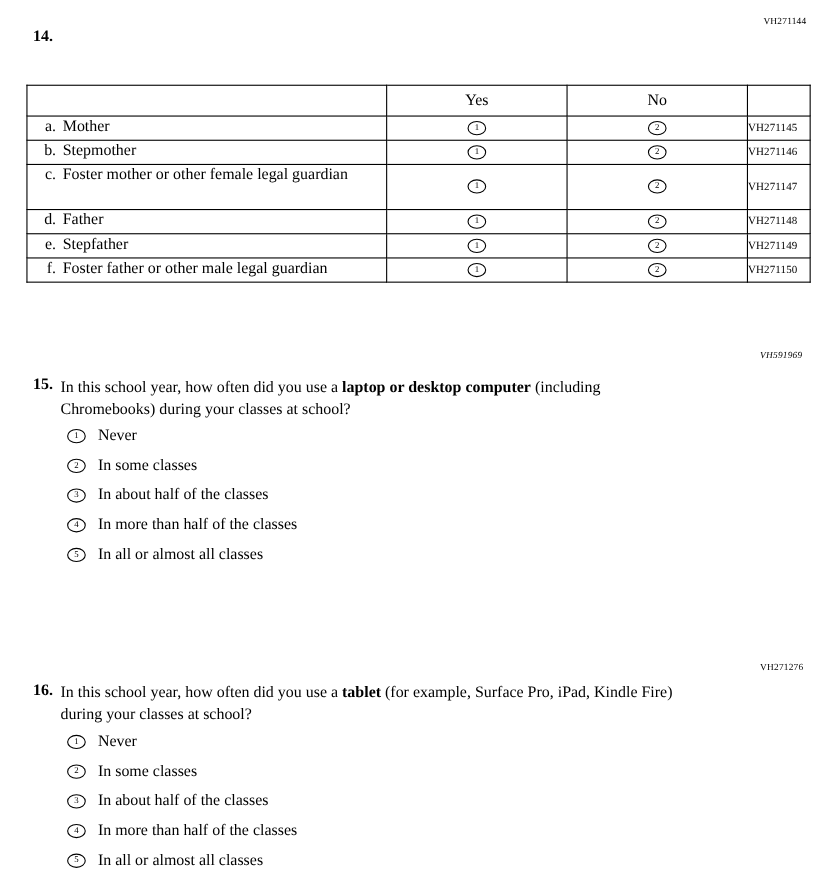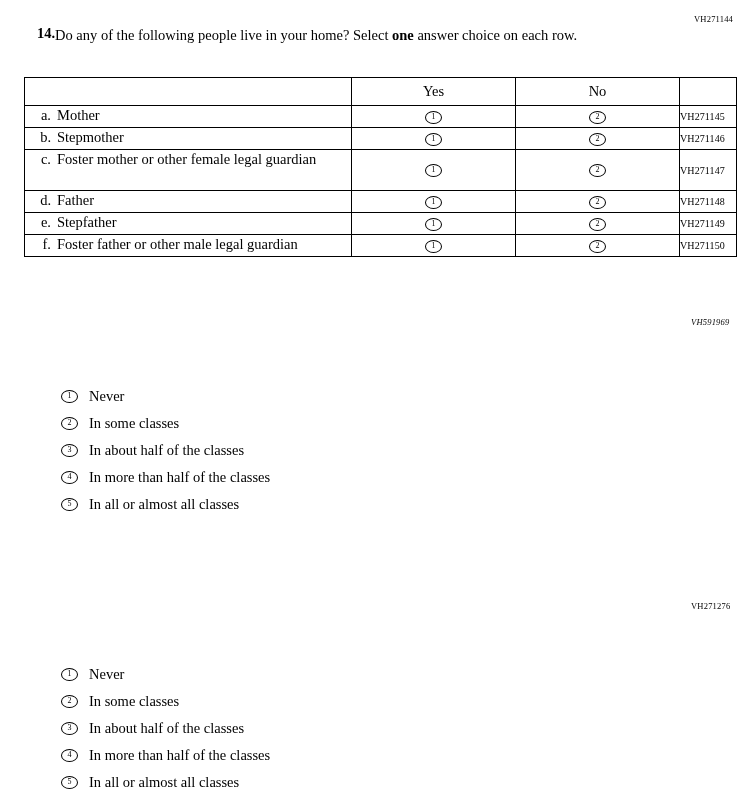--- a/index.html
+++ b/index.html
@@ -34,21 +34,21 @@
   }
   .qhead {
     display: flex;
     align-items: flex-start;
   }
   .qnum {
     font-weight: bold;
     font-size: 14.5px;
     width: 30px;
     flex: 0 0 30px;
-    text-align: right;
+    text-align: left;
     padding-left: 5px;
     box-sizing: border-box;
   }
   .qtext {
     font-size: 14.5px;
     line-height: 1.38;
   }
   .b { font-weight: bold; }
 
   
@@ -147,23 +147,20 @@
 </head>
 <body>
 
 <div class="page">
 
   <div class="qcode" style="left:694px; top:14px;">VH271144</div>
 
   <div class="question" style="left:25px; top:25px; width:620px;">
     <div class="qhead">
       <div class="qnum">14.</div>
-      <div class="qtext">
-        <span>Do any of the following people live in your home? Select </span><span class="b">one</span><span> answer choice on each row.</span>
-      </div>
     </div>
   </div>
 
   <table class="grid" style="position:absolute; left:24px; top:77px; width:648px;">
     <colgroup>
       <col class="col-label">
       <col class="col-ans">
       <col class="col-ans">
       <col class="col-code">
     </colgroup>
@@ -264,20 +261,28 @@
         <td class="answer">
           <span class="bubble"><span class="g">2</span></span>
         </td>
         <td class="codecell">VH271150</td>
       </tr>
     </tbody>
   </table>
 
   <div class="qcode" style="left:691px; top:317px;font-style:italic;">VH591969</div>
 
+  <div class="question" style="left:25px; top:342px; width:610px;">
+    <div class="qhead">
+      <div class="qnum">15.</div>
+      <div class="qtext">
+        <span>In this school year, how often did you use a </span><span class="b">laptop or desktop computer</span><span> (including Chromebooks) during your classes at school?</span>
+      </div>
+    </div>
+  </div>
 
   <div class="options" style="left:61px; top:383px; width:400px;">
     <div class="option">
       <span class="bubble">
           <span class="g">1</span>
         </span>
       <span class="otext">Never</span>
     </div>
     <div class="option">
       <span class="bubble">
@@ -300,20 +305,28 @@
     <div class="option">
       <span class="bubble">
           <span class="g">5</span>
         </span>
       <span class="otext">In all or almost all classes</span>
     </div>
   </div>
 
   <div class="qcode" style="left:691px; top:601px;">VH271276</div>
 
+  <div class="question" style="left:25px; top:620px; width:600px;">
+    <div class="qhead">
+      <div class="qnum">16.</div>
+      <div class="qtext">
+        <span>In this school year, how often did you use a </span><span class="b">tablet</span><span> (for example, Surface Pro, iPad, Kindle Fire) during your classes at school?</span>
+      </div>
+    </div>
+  </div>
 
   <div class="options" style="left:61px; top:661px; width:400px;">
     <div class="option">
       <span class="bubble">
           <span class="g">1</span>
         </span>
       <span class="otext">Never</span>
     </div>
     <div class="option">
       <span class="bubble">

